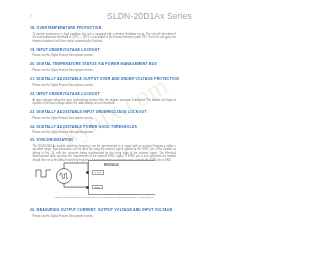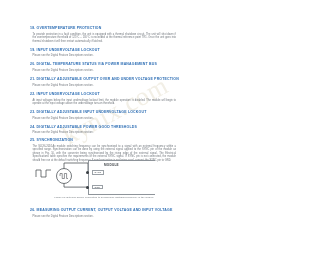--- a/index.html
+++ b/index.html
@@ -109,20 +109,24 @@
   
   .footer{
     position:absolute;left:0;right:0;bottom:0;height:34px;
   }
 </style>
 </head>
 <body>
 
 <div class="page">
 
+  <div class="hdr">
+    <div class="pageno">8</div>
+    <div class="doctitle">SLDN-20D1Ax Series</div>
+  </div>
 
   <div class="wm">kynix.com</div>
 
   <div class="content">
 
     <div class="sec">
       <div class="sec-h">18. OVERTEMPERATURE PROTECTION</div>
       <div class="sec-b">To provide protection in a fault condition, the unit is equipped with a thermal shutdown circuit. The unit will shut down if the overtemperature threshold of 125°C – 130°C is exceeded at the thermal reference point TR1. Once the unit goes into thermal shutdown it will then restart automatically if latched.</div>
     </div>
 

